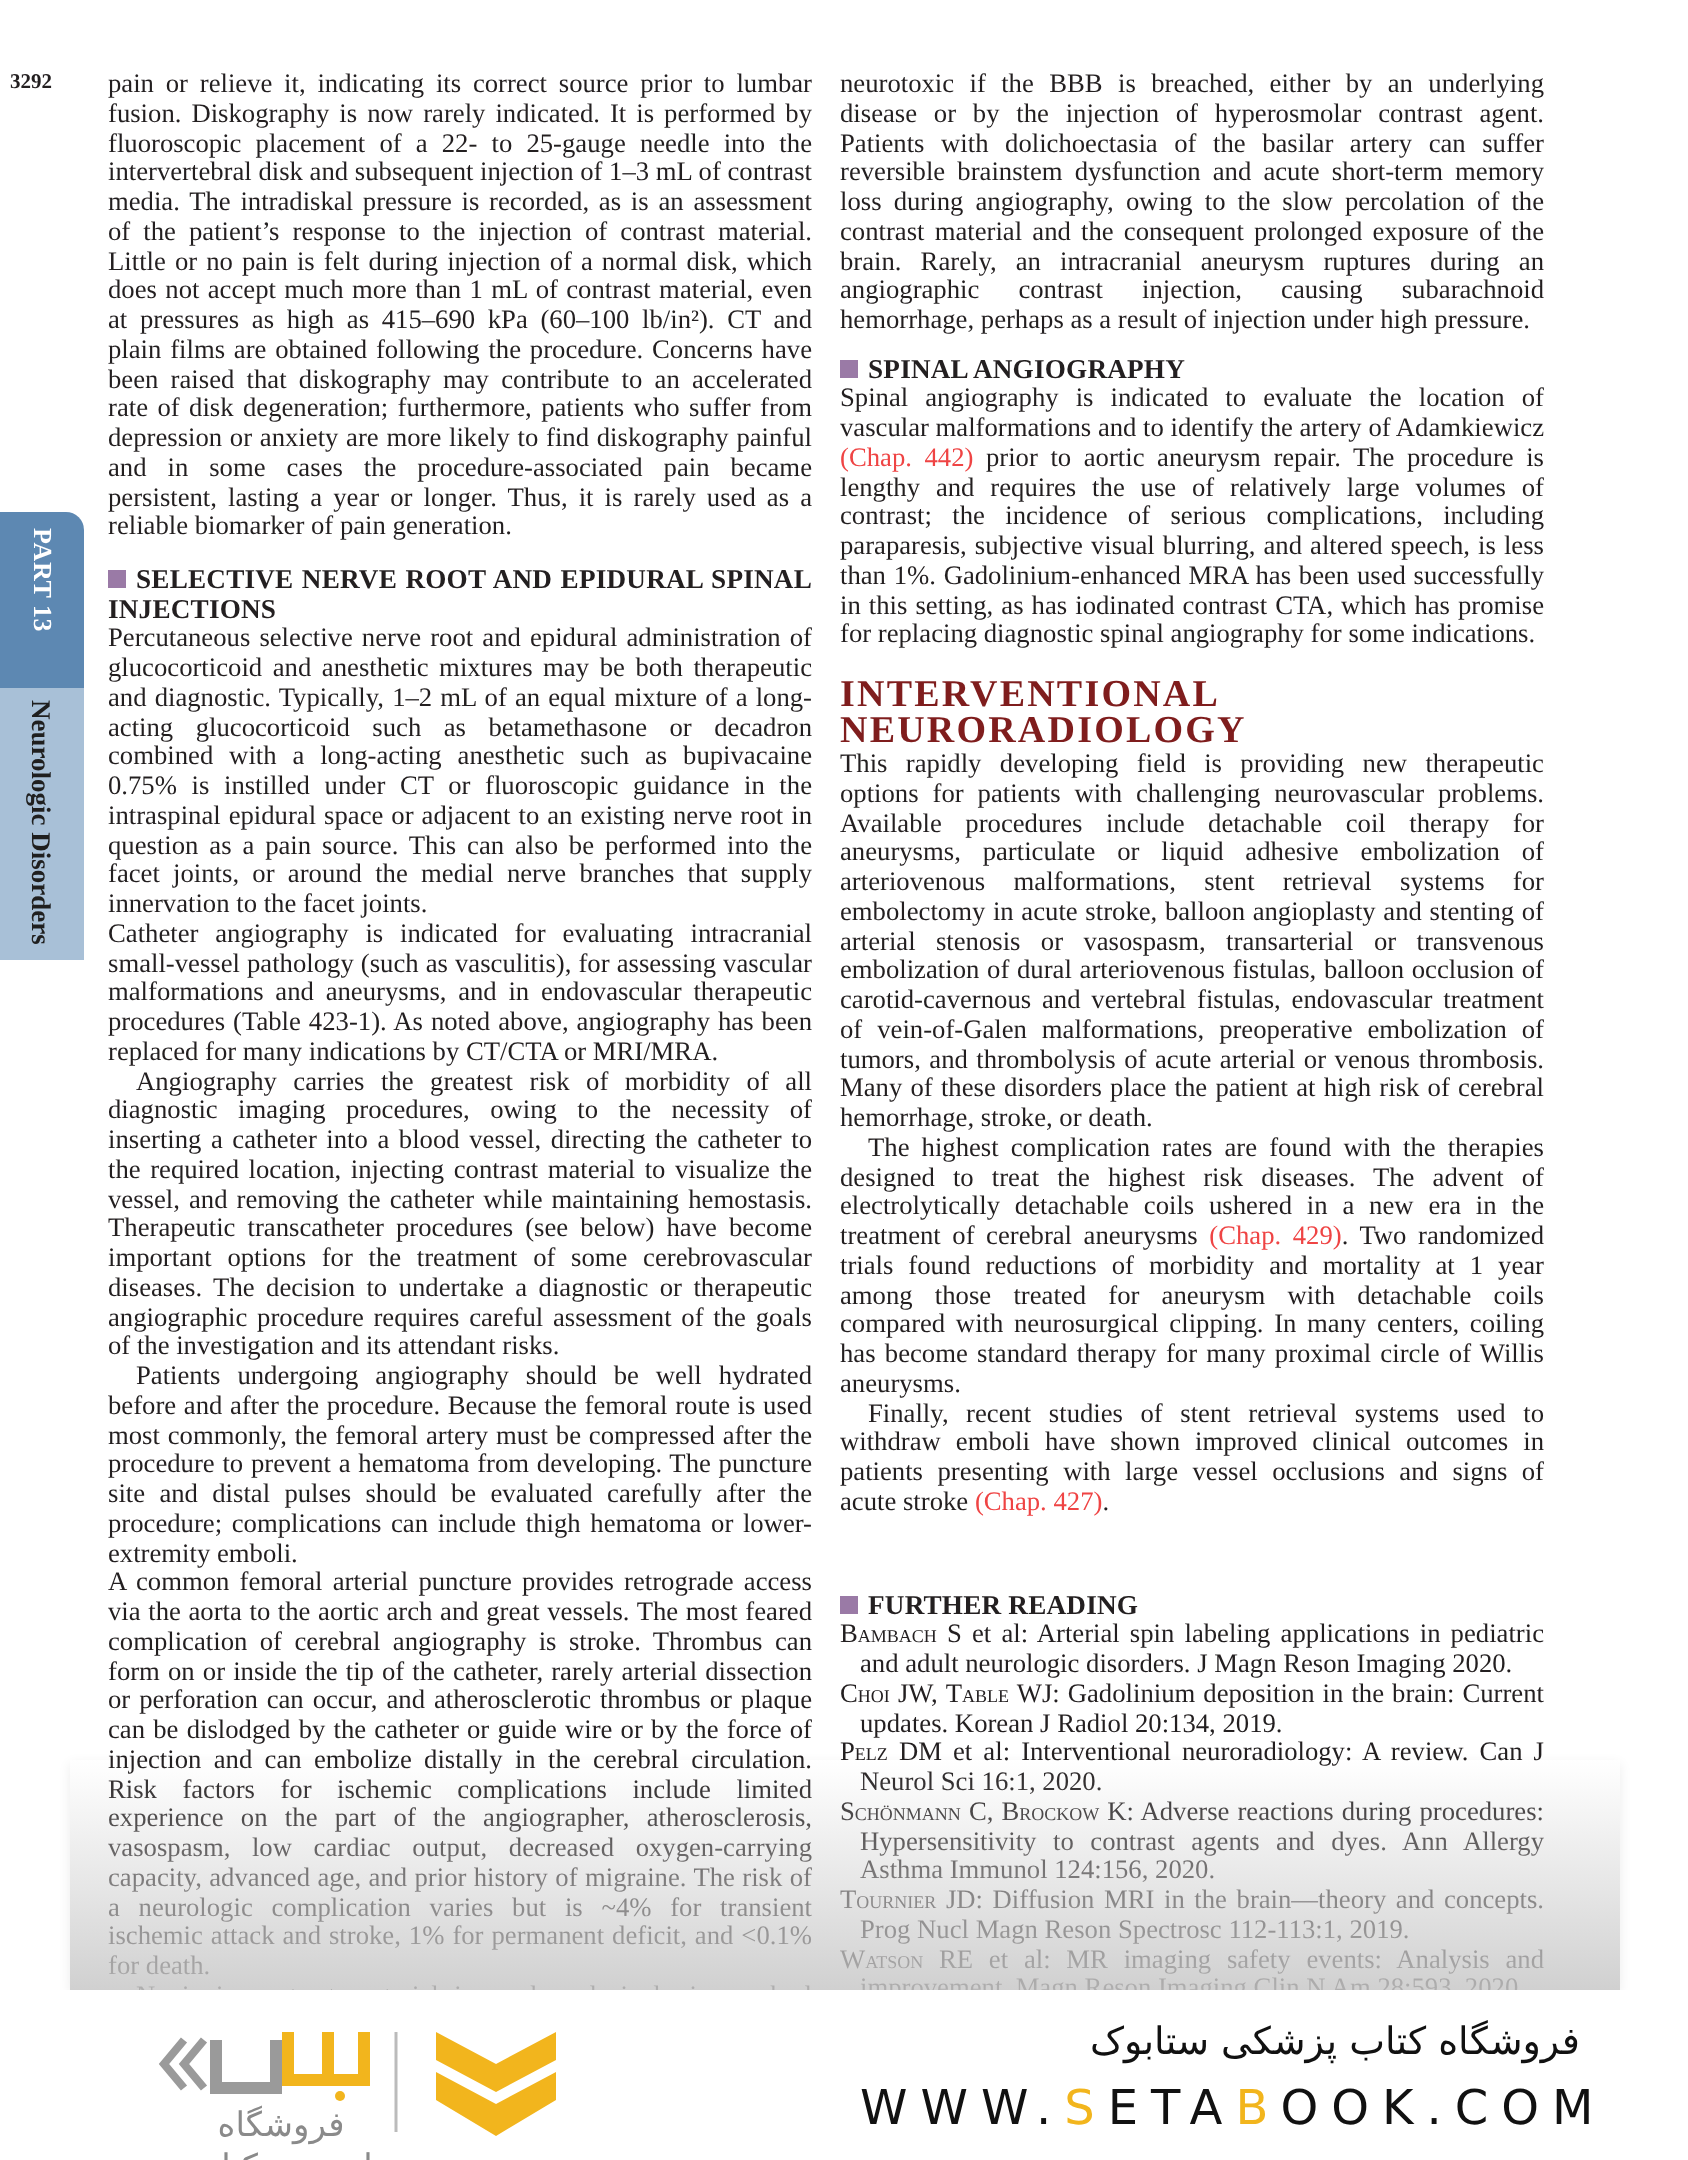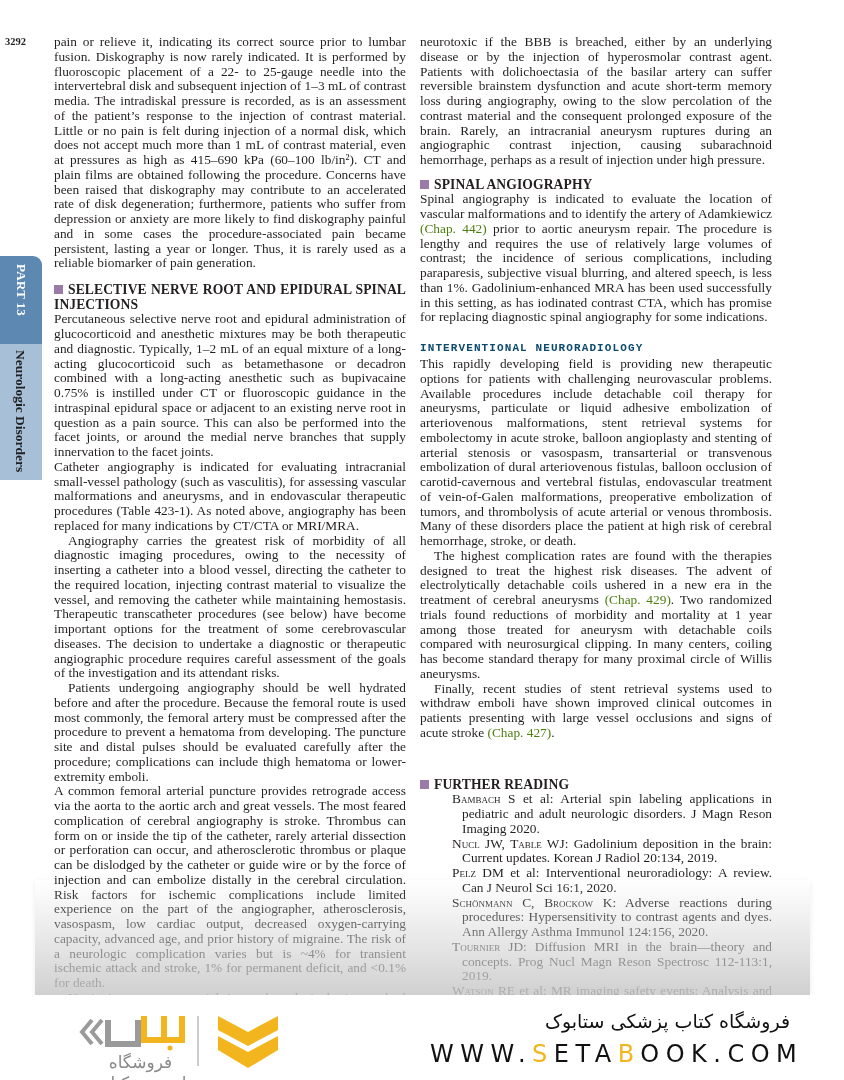--- a/index.html
+++ b/index.html
@@ -12,24 +12,24 @@
   .pagenum { position:absolute; left:5px; top:36px; font-size:10.5px; font-weight:bold; color:#231f20; }
   .col { position:absolute; top:35px; font-size:13.35px; line-height:14.75px; text-align:justify;
          hyphens:auto; }
   .col.left { left:54px; width:352px; }
   .col.right { left:420px; width:352px; }
   p { margin:0; }
   p.indent { text-indent:14px; }
   .h-sub { font-family:"Liberation Serif",serif; font-weight:bold; font-size:13.6px; line-height:14.7px;
            text-transform:uppercase; margin-top:10px; color:#231f20; letter-spacing:0.1px; }
   .h-sub .sq { display:inline-block; width:9px; height:9px; background:#9a7aa6; margin-right:5px; vertical-align:0px; }
-  .h-main { font-family:Liberation Mono, monospace; font-weight:bold; font-size:11px; line-height:18px;
-            color:#0c4a6e; letter-spacing:1.1px; margin-top:11px; }
-  .link { color:#4d7c0f; }
-  .ref { padding-left:10px; text-indent:-10px; text-align:justify;margin-left:32px; }
+  .h-main { font-family:Liberation Serif, serif; font-weight:bold; font-size:19px; line-height:18px;
+            color:#7f1d1d; letter-spacing:1.1px; margin-top:11px; }
+  .link { color:#ef4444; }
+  .ref { padding-left:10px; text-indent:-10px; text-align:justify; }
   .sc { font-variant:small-caps; }
   .tab-part { position:absolute; left:0; top:256px; width:42px; height:88px; background:#5d88b2;
               border-top-right-radius:9px; }
   .tab-part span { position:absolute; left:13px; top:8px; writing-mode:vertical-rl; color:#ffffff;
                    font-weight:bold; font-size:13px; letter-spacing:0.3px; }
   .tab-chap { position:absolute; left:0; top:344px; width:42px; height:136px; background:#a8c0d7; }
   .tab-chap span { position:absolute; left:12px; top:6px; writing-mode:vertical-rl; color:#1f1f1f;
                    font-weight:bold; font-size:13.5px; }
   .footer { position:absolute; left:0; top:995px; width:844px; height:85px; background:#ffffff; }
   .brand-logo { position:absolute; left:78px; top:1010px; width:260px; height:64px; }
@@ -79,21 +79,21 @@
     <div class="h-main" style="margin-top:14px">INTERVENTIONAL NEURORADIOLOGY</div>
     <p>This rapidly developing field is providing new therapeutic options for patients with challenging neurovascular problems. Available procedures include detachable coil therapy for aneurysms, particulate or liquid adhesive embolization of arteriovenous malformations, stent retrieval systems for embolectomy in acute stroke, balloon angioplasty and stenting of arterial stenosis or vasospasm, transarterial or transvenous embolization of dural arteriovenous fistulas, balloon occlusion of carotid-cavernous and vertebral fistulas, endovascular treatment of vein-of-Galen malformations, preoperative embolization of tumors, and thrombolysis of acute arterial or venous thrombosis. Many of these disorders place the patient at high risk of cerebral hemorrhage, stroke, or death.</p>
     <p class="indent"><span>The highest complication rates are found with the therapies designed to treat the highest risk diseases. The advent of electrolytically detachable coils ushered in a new era in the treatment of cerebral aneurysms </span><span class="link">(Chap. 429)</span><span>. Two randomized trials found reductions of morbidity and mortality at 1 year among those treated for aneurysm with detachable coils compared with neurosurgical clipping. In many centers, coiling has become standard therapy for many proximal circle of Willis aneurysms.</span></p>
     <p class="indent"><span>Finally, recent studies of stent retrieval systems used to withdraw emboli have shown improved clinical outcomes in patients presenting with large vessel occlusions and signs of acute stroke </span><span class="link">(Chap. 427)</span><span>.</span></p>
 
     <div class="h-sub" style="margin-top:37px">
       <span class="sq"></span><span>FURTHER READING</span>
     </div>
     <div>
       <p class="ref"><span class="sc">Bambach</span><span> S et al: Arterial spin labeling applications in pediatric and adult neurologic disorders. J Magn Reson Imaging 2020.</span></p>
-      <p class="ref"><span class="sc">Nucl</span><span> JW, </span><span class="sc">Table</span><span> WJ: Gadolinium deposition in the brain: Current updates. Korean J Radiol 20:134, 2019.</span></p>
+      <p class="ref"><span class="sc">Choi</span><span> JW, </span><span class="sc">Table</span><span> WJ: Gadolinium deposition in the brain: Current updates. Korean J Radiol 20:134, 2019.</span></p>
       <p class="ref"><span class="sc">Pelz</span><span> DM et al: Interventional neuroradiology: A review. Can J Neurol Sci 16:1, 2020.</span></p>
       <p class="ref"><span class="sc">Schönmann</span><span> C, </span><span class="sc">Brockow</span><span> K: Adverse reactions during procedures: Hypersensitivity to contrast agents and dyes. Ann Allergy Asthma Immunol 124:156, 2020.</span></p>
       <p class="ref"><span class="sc">Tournier</span><span> JD: Diffusion MRI in the brain—theory and concepts. Prog Nucl Magn Reson Spectrosc 112-113:1, 2019.</span></p>
       <p class="ref"><span class="sc">Watson</span><span> RE et al: MR imaging safety events: Analysis and improvement. Magn Reson Imaging Clin N Am 28:593, 2020.</span></p>
     </div>
   </div>
 
   <div class="fade"></div>
 </div>
 

